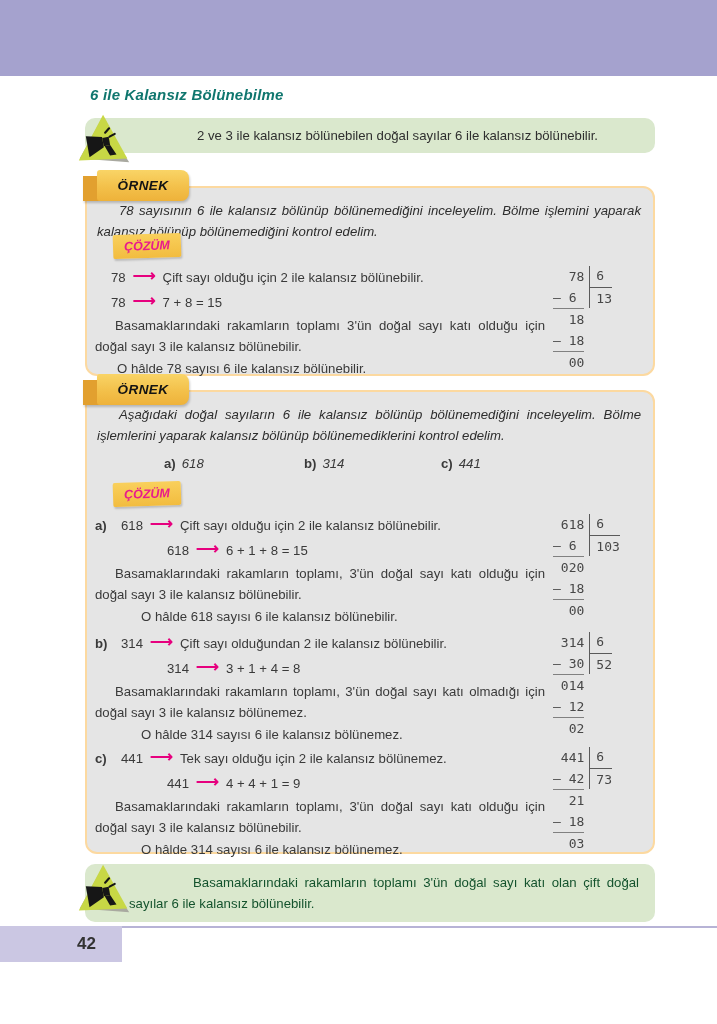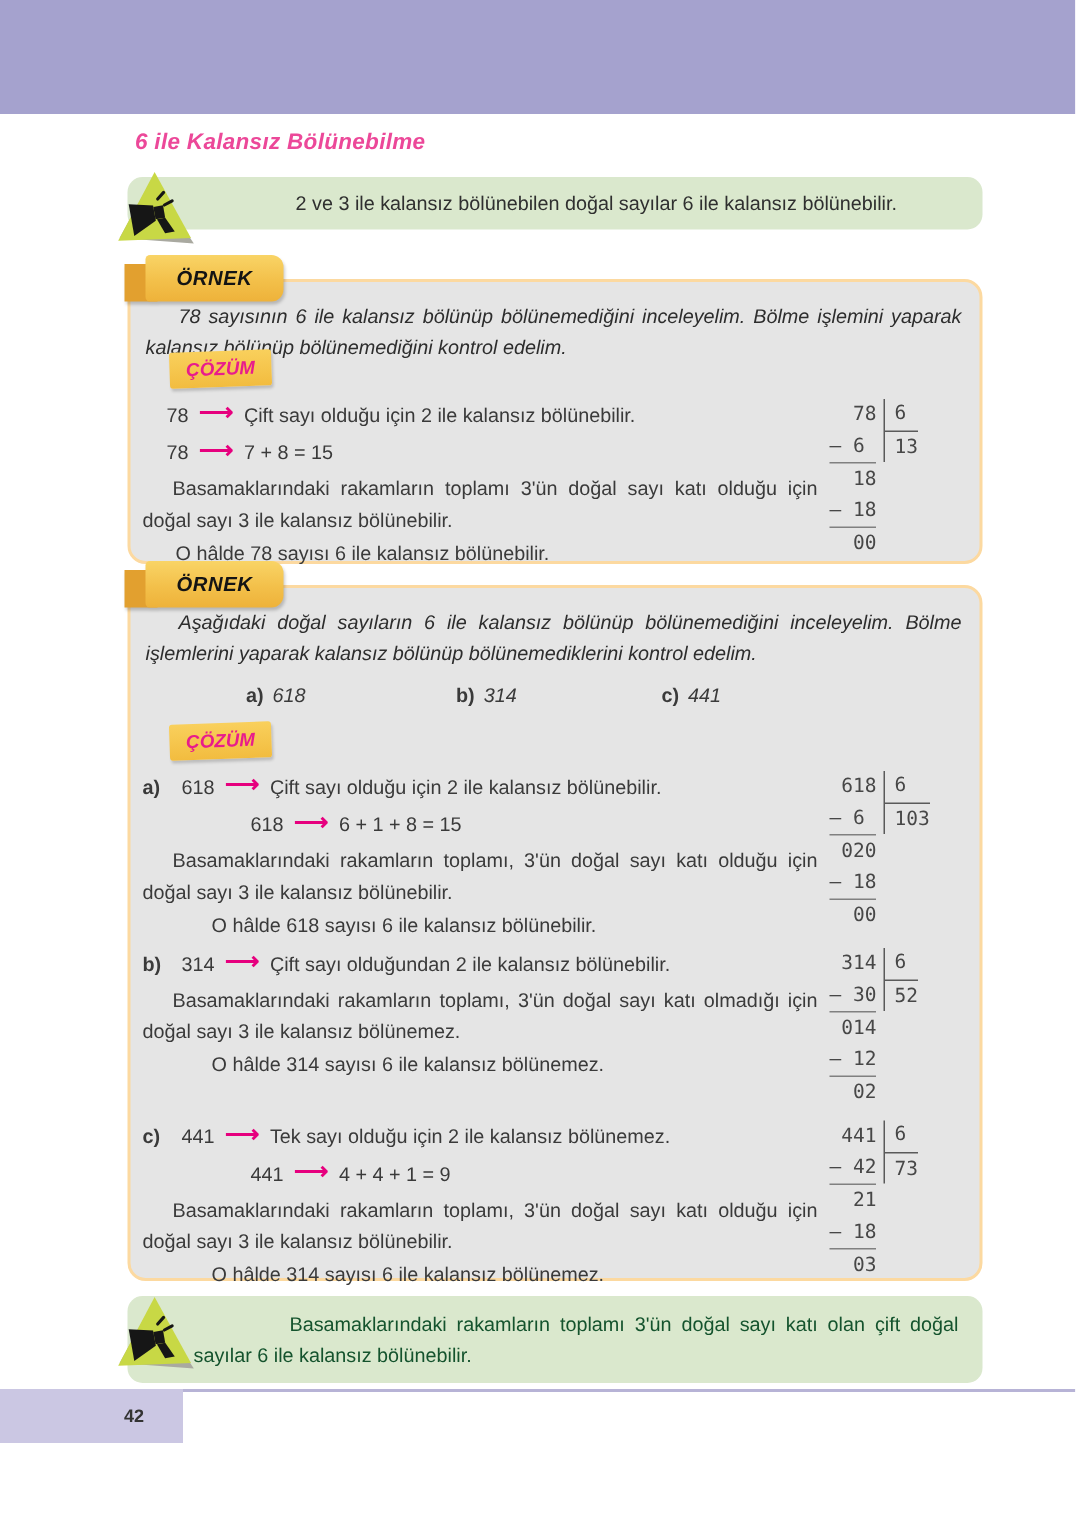--- a/index.html
+++ b/index.html
@@ -4,23 +4,23 @@
 <style>
   html,body { margin:0; padding:0; background:#ffffff; }
   .page {
     position:relative; width:717px; height:1024px; overflow:hidden;
     background:#ffffff; font-family:"Liberation Sans", sans-serif; color:#3a3a3a;
   }
   
   .header-band { position:absolute; left:0; top:0; width:717px; height:76px; background:#a5a2ce; }
   .footer-rule { position:absolute; left:122px; top:926px; width:595px; height:2px; background:#b7b3d6; }
   .page-badge { position:absolute; left:0; top:926px; width:122px; height:36px; background:#cbc7e3;
-    text-align:right; line-height:36px; font-weight:bold; font-size:12px; color:#333; padding-right:26px; box-sizing:border-box; }
-
-  .section-title { position:absolute; left:90px; top:86px; font-size:15px; font-weight:bold; font-style:italic; color:#ec4899; letter-spacing:.2px; }
+    text-align:right; line-height:36px; font-weight:bold; font-size:17px; color:#333; padding-right:26px; box-sizing:border-box; }
+
+  .section-title { position:absolute; left:90px; top:86px; font-size:15px; font-weight:bold; font-style:italic; color:#0f766e; letter-spacing:.2px; }
 
   
   .callout { position:absolute; left:85px; width:570px; background:#dae8cd; border-radius:10px; box-sizing:border-box; }
   .callout-top { top:118px; height:35px; }
   .callout-top .callout-text { padding:0 14px 0 112px; line-height:35px; font-size:13.2px; color:#2f2f2f; }
   .callout-bottom { top:864px; height:58px; }
   .callout-bottom .callout-text { padding:8px 16px 0 44px; text-indent:64px; line-height:21px; font-size:13.2px; text-align:justify; color:#14532d; }
   .tri-icon { position:absolute; left:-9px; top:-8px; width:56px; height:58px; }
 
   
@@ -183,20 +183,23 @@
           </div>
         </div>
       </div>
     </div>
 
     <div class="content sec-b">
       <div class="sec-text">
         <div class="sline">
           <span class="sec-label">b)</span><span>314</span><span class="arrow">⟶</span><span>Çift sayı olduğundan 2 ile kalansız bölünebilir.</span>
         </div>
+        <div class="sline sum">
+          <span>314</span><span class="arrow">⟶</span><span>3 + 1 + 4 = 8</span>
+        </div>
         <div class="spara">Basamaklarındaki rakamların toplamı, 3'ün doğal sayı katı olmadığı için doğal sayı 3 ile kalansız bölünemez.</div>
         <div class="sconc deep">O hâlde 314 sayısı 6 ile kalansız bölünemez.</div>
       </div>
       <div class="sec-div">
         <div class="division">
           <div class="dleft">
             <div class="drow"> 314</div>
             <div class="drow u">– 30</div>
             <div class="drow"> 014</div>
             <div class="drow u">– 12</div>

